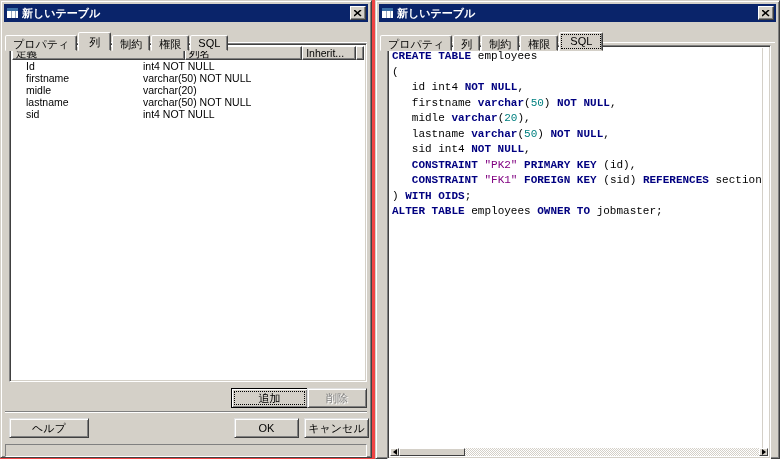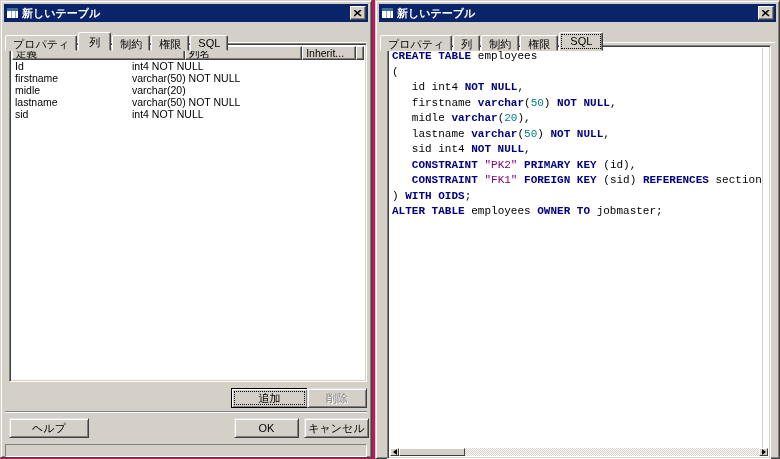--- a/index.html
+++ b/index.html
@@ -1,18 +1,18 @@
 <!DOCTYPE html>
 <html style="--titlebar: #0a246a; --kw: #000080; --num: #008080; --str: #800080;"><head>
 <meta charset="utf-8">
 <style>
   * { margin:0; padding:0; box-sizing:border-box; }
   html,body { width:780px; height:459px; overflow:hidden; }
   body { font-family:"Liberation Sans", sans-serif; }
-  .screen { position:relative; width:780px; height:459px; background:#be185d; }
+  .screen { position:relative; width:780px; height:459px; background:#ef4444; }
 
   
   .win {
     position:absolute; background:#d4d0c8;
     border:1px solid; border-color:#d4d0c8 #404040 #404040 #d4d0c8;
     box-shadow: inset 1px 1px 0 #ffffff, inset -1px -1px 0 #808080;
   }
   .titlebar {
     position:absolute; left:3px; right:3px; top:3px; height:18px;
     background:var(--titlebar,#0a246a); color:#fff;
@@ -55,21 +55,21 @@
   .lv-header { position:absolute; left:2px; right:2px; top:2px; height:14px; display:flex; background:#d4d0c8; }
   .lv-h {
     font-size:10.5px; padding:0 3px; line-height:13px; white-space:nowrap; overflow:hidden;
     background:#d4d0c8;
     border:1px solid; border-color:#ffffff #404040 #404040 #ffffff;
     box-shadow: inset -1px -1px 0 #808080;
   }
   .lv-h.c1 { width:120px; } .lv-h.c2 { width:177px; } .lv-h.c3 { width:55px; } .lv-h.fill { flex:1; }
   .lv-rows { position:absolute; left:2px; right:2px; top:16px; bottom:2px; font-size:10.5px; line-height:12px; }
   .lv-row { display:flex; white-space:nowrap; }
-  .lv-c1 { width:120px; padding-left:3px; overflow:hidden; }
+  .lv-c1 { width:120px; padding-left:3px; overflow:hidden;margin-left:11px; }
   .lv-c2 { flex:1; overflow:hidden; }
 
   
   .btn {
     position:absolute; background:#d4d0c8; font-size:11px; color:#000; text-align:center;
     font-family:"Liberation Sans", sans-serif;
     border:1px solid; border-color:#dfdfdf #404040 #404040 #dfdfdf;
     box-shadow: inset 1px 1px 0 #ffffff, inset -1px -1px 0 #808080;
     cursor:default;
   }

